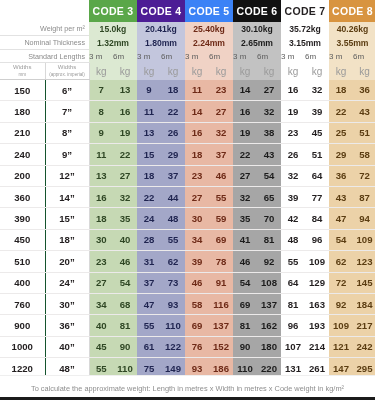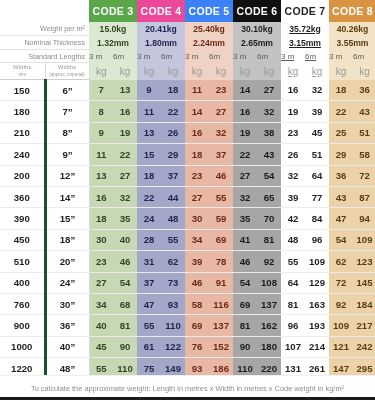--- a/index.html
+++ b/index.html
@@ -75,49 +75,49 @@
     font-weight:bold;
     text-align:center;
     vertical-align:middle;
     border-bottom:1px solid #eceaea;
   }
   tr.datarow td.wmm,tr.datarow td.win{
     color:#231f20;
     background:#ffffff;
   }
   tr.datarow td.win{border-right:1px solid #d8d8d8;}
-  tr.datarow td.wmm{border-right:3px solid #14532d;}
+  tr.datarow td.wmm{border-right:1px solid #14532d;}
 
   td.sel{
     background:#ccd6da !important;
     box-shadow:inset 0 0 0 1px #9fb0b7;
   }
 
   
   .c3{background:#c6d9b4;color:#2f4724;}
   .c4{background:#a3a7c8;color:#1f2450;}
   .c5{background:#e8b8a4;color:#6e2a17;}
   .c6{background:#a6a6a6;color:#1c1c1c;}
   .c7{background:#ffffff;color:#231f20;}
   .c8{background:#ecd2a8;color:#5b3d12;}
 
   
   .h3{background:#5aa749;}
-  .h4{background:#ec4899;}
+  .h4{background:#4c1d95;}
   .h5{background:#3b82f6;}
   .h6{background:#111111;}
   .h7{background:#ffffff;}
   .h8{background:#d89440;}
 
   
   .s3{background:#dce9d2;color:#2f4724;}
   .s4{background:#c3c6dd;color:#1f2450;}
   .s5{background:#f0d2c5;color:#6e2a17;}
   .s6{background:#c2c2c2;color:#1c1c1c;}
-  .s7{background:#ffffff;color:#231f20;text-decoration:underline;}
+  .s7{background:#ffffff;color:#231f20;}
   .s8{background:#f2e2c6;color:#5b3d12;}
 
   
   #footer{
     position:absolute;left:0;bottom:0;width:375px;height:24px;
     display:flex;align-items:center;justify-content:center;
     font-size:7.4px;color:#8d8d8d;background:#ffffff;
     border-top:1px solid #efefef;
   }
   #baseline{position:absolute;left:0;bottom:0;width:375px;height:3px;background:#1b1b1b;}

